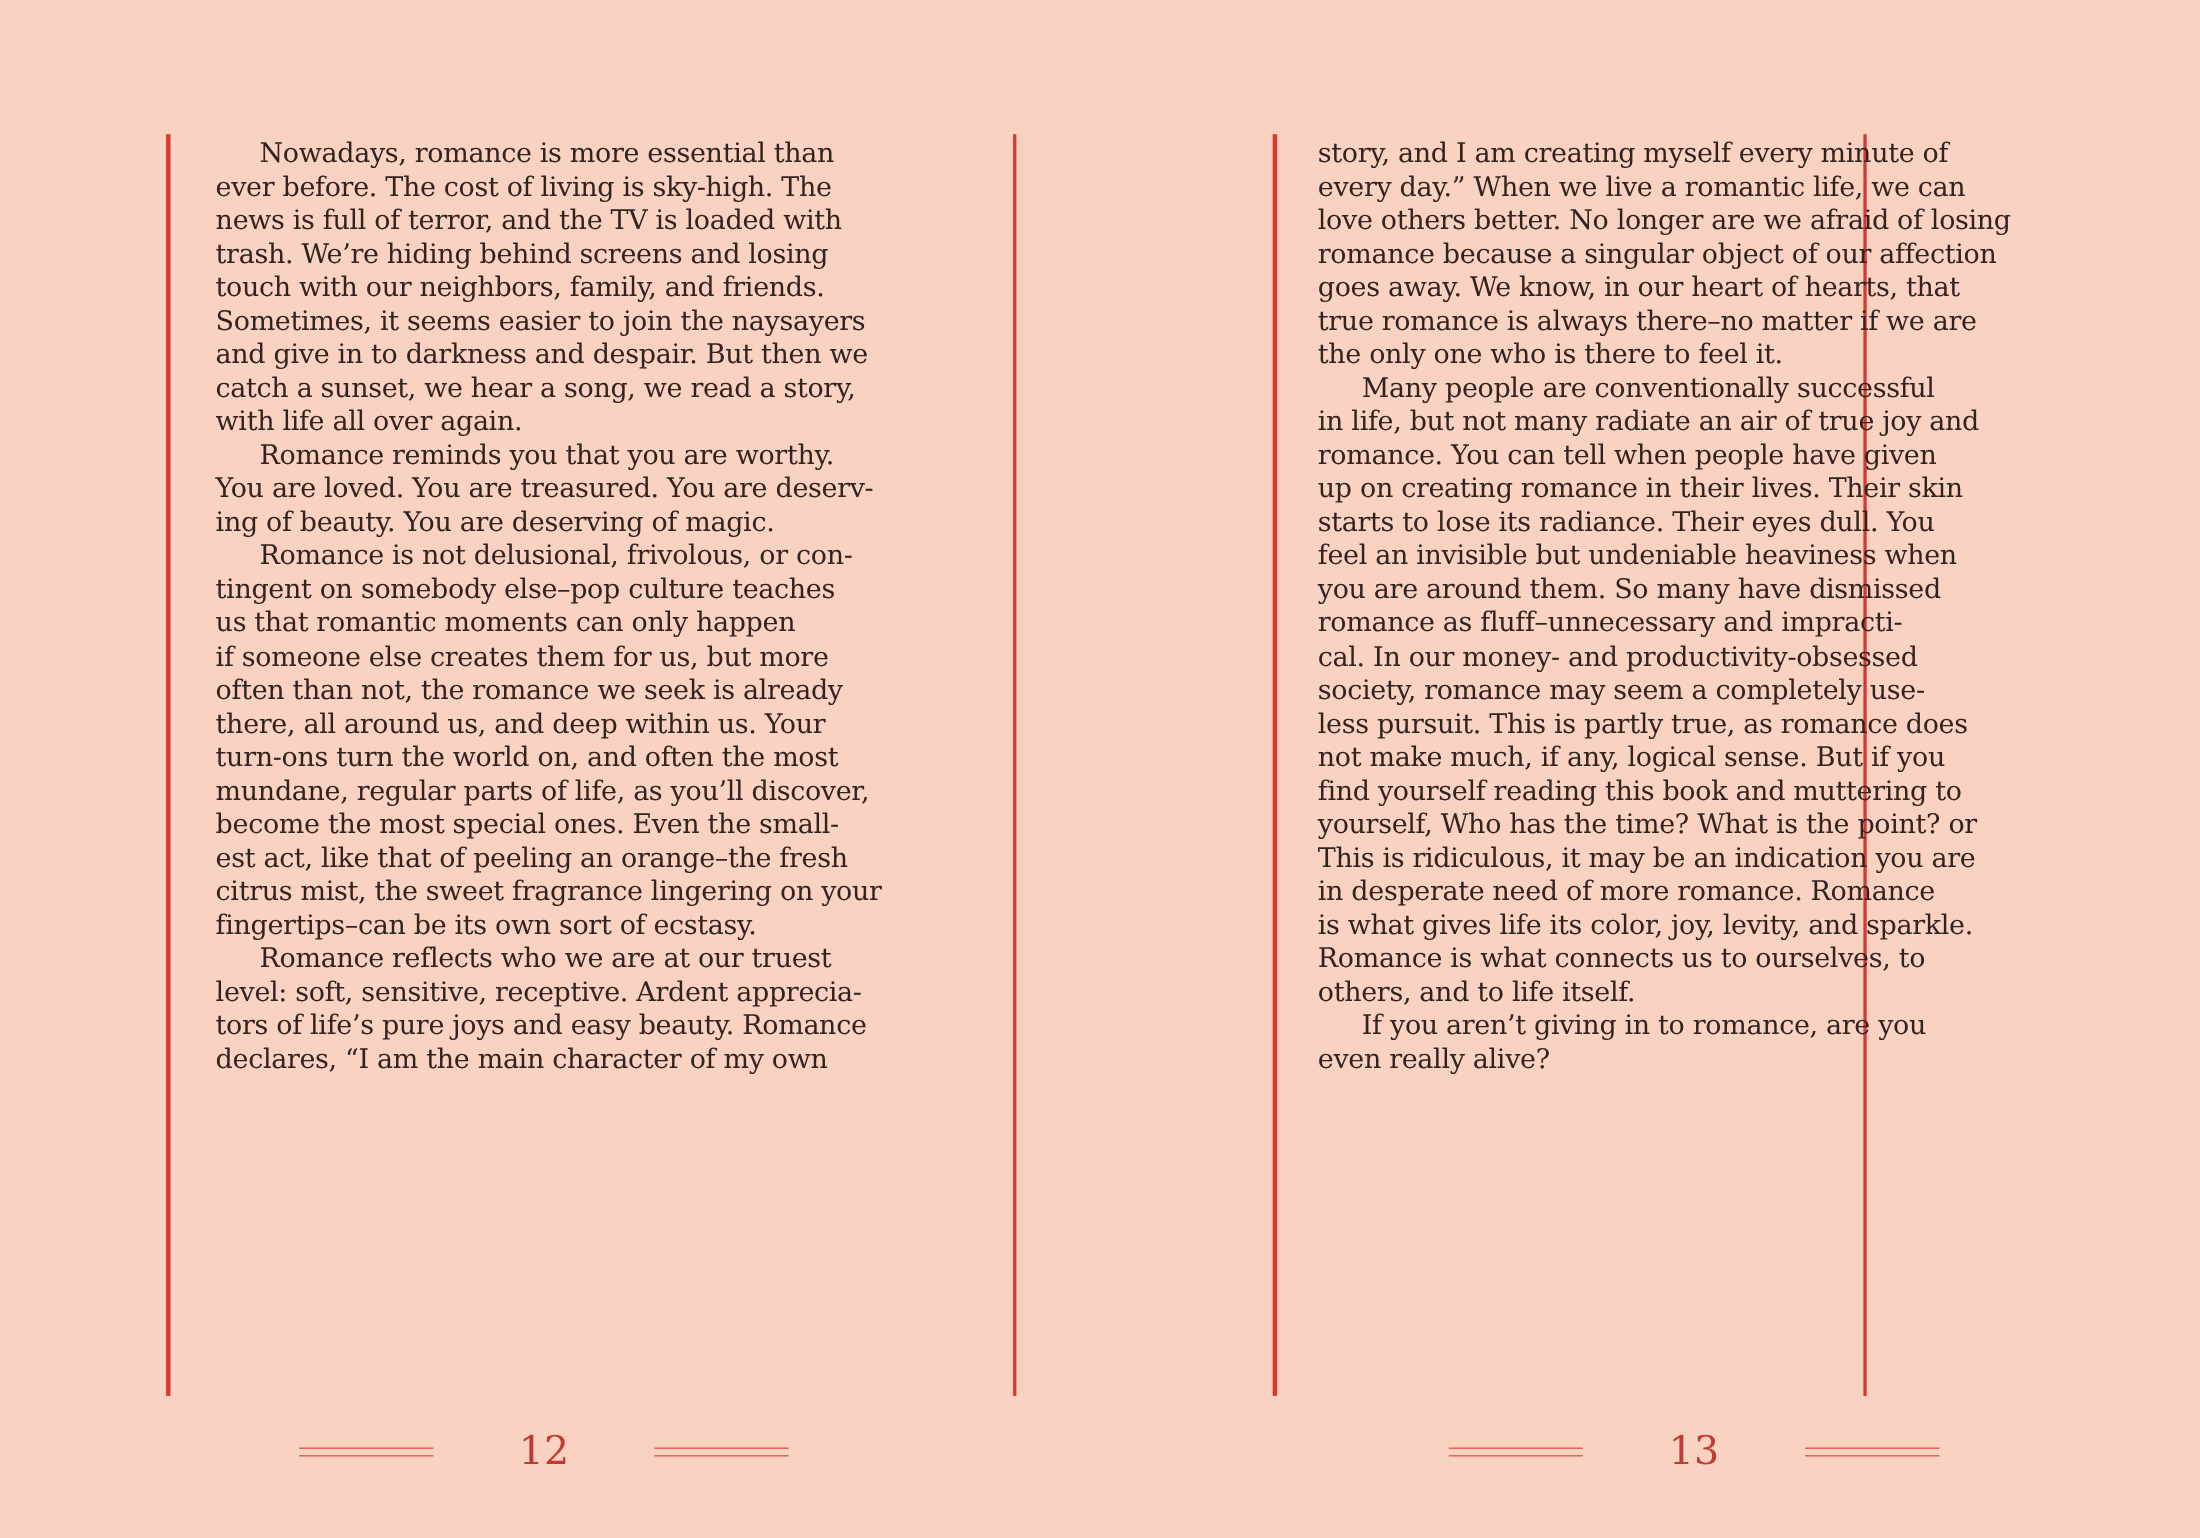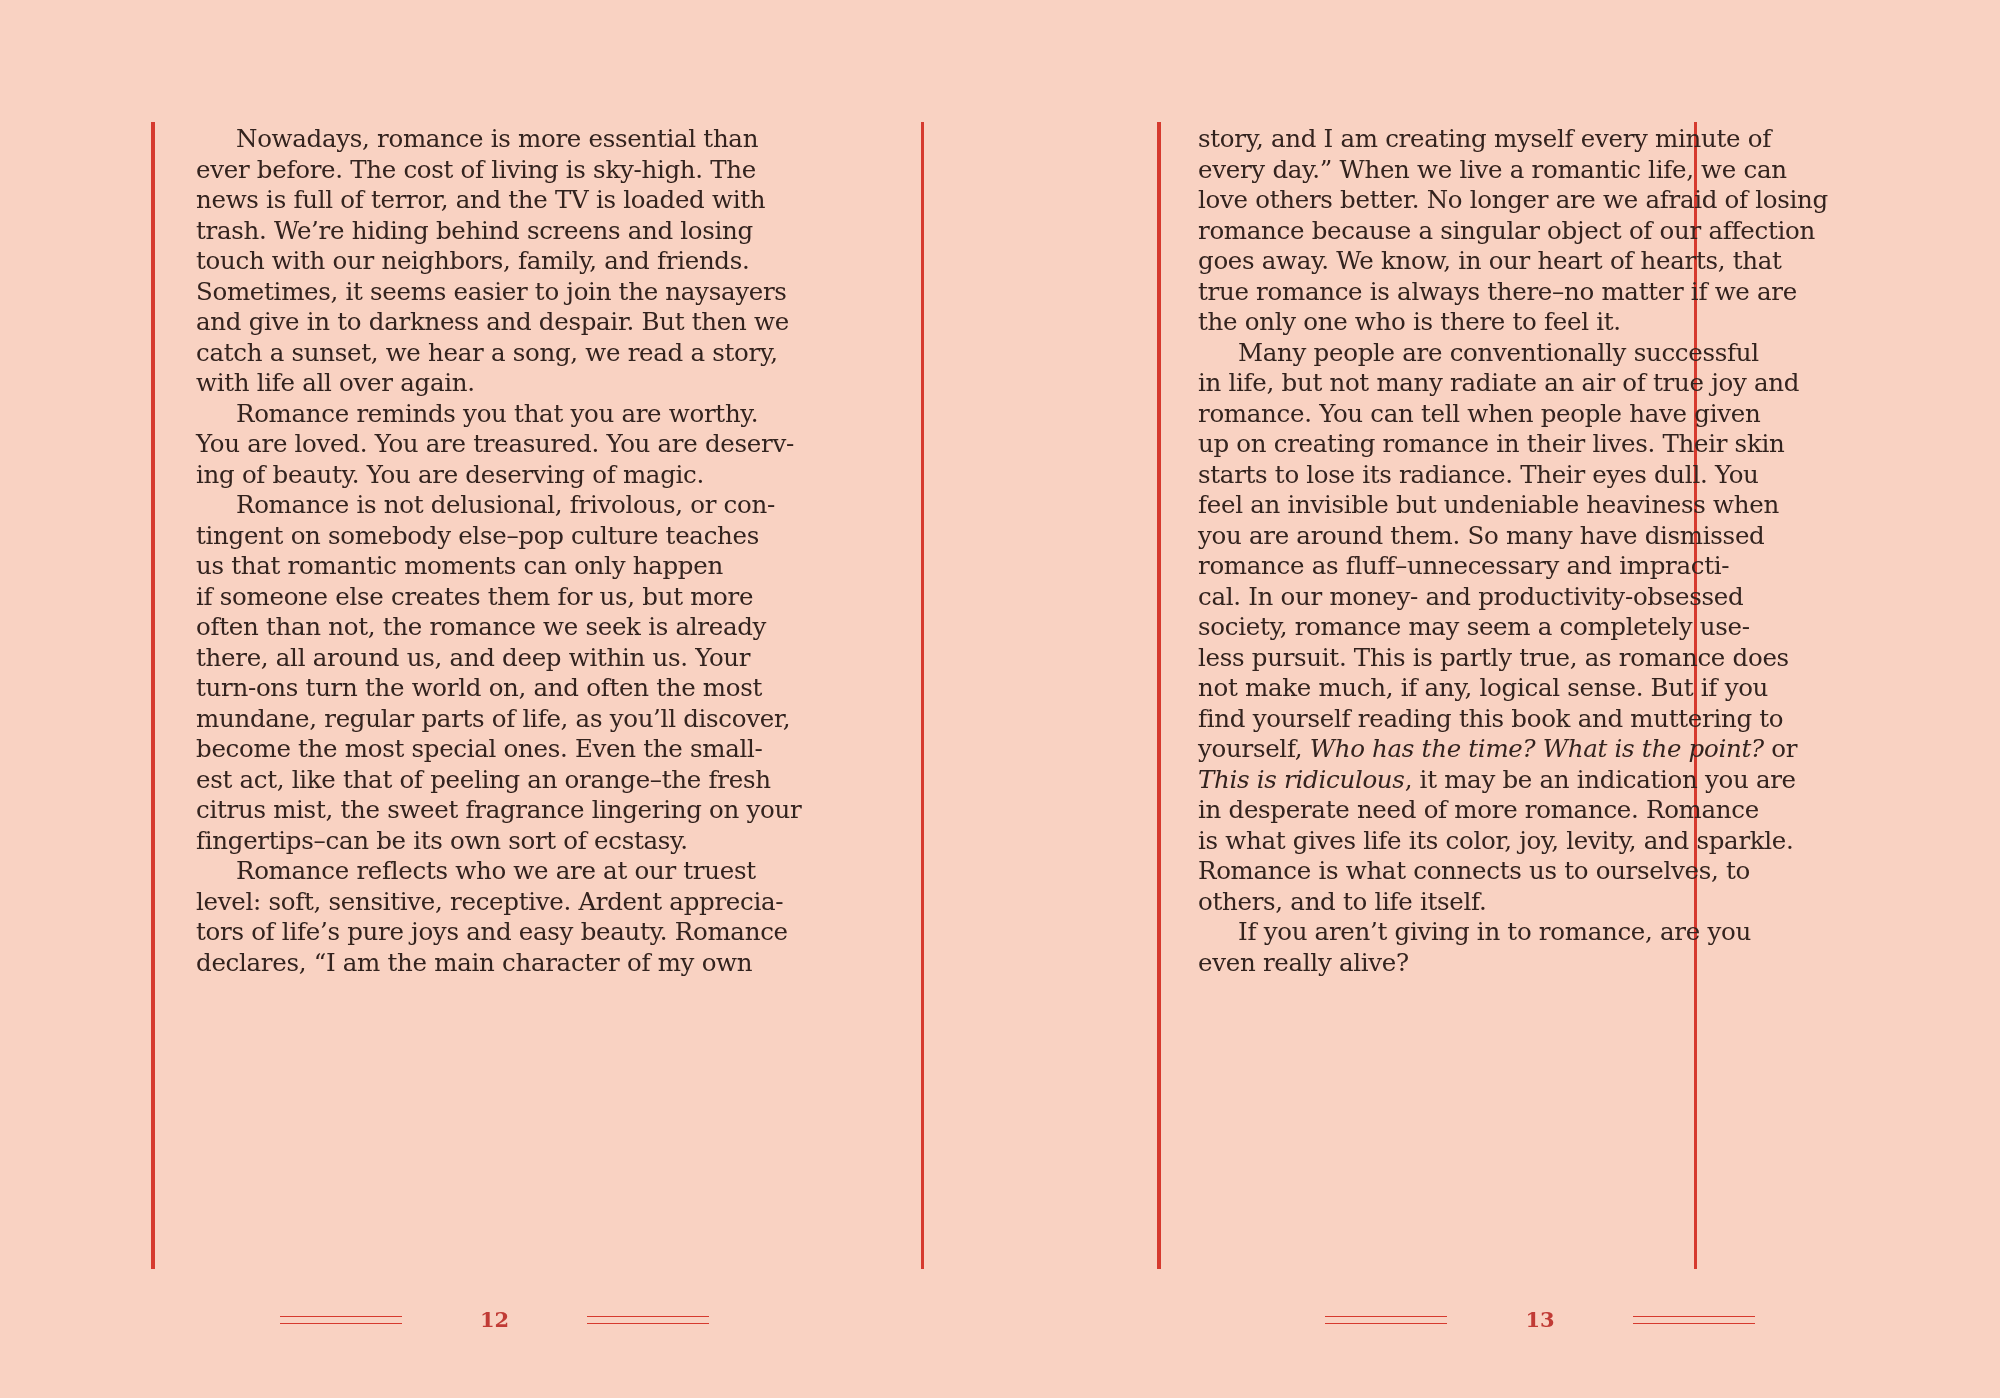--- a/index.html
+++ b/index.html
@@ -38,43 +38,42 @@
     top:2px;
     font-size:24.5px;
     line-height:30.5px;
     letter-spacing:-0.3px;
     white-space:nowrap;
   }
   .page-left .text-block{left:45px;}
   .page-right .text-block{left:41px;}
   .line{white-space:nowrap;}
   .line.indent{padding-left:40px;}
-  .italic{font-style:italic;}
+  .italic{}
   .footer{
     position:absolute;
     top:1305px;
     height:30px;
     display:flex;
     align-items:center;
     justify-content:center;
     gap:78px;
   }
   .footer-left{left:151px;width:687px;}
   .footer-right{left:1199px;width:682px;text-align:center;}
   .ornament{
     width:122px;
     height:8px;
     border-top:1.5px solid var(--rule-red);
     border-bottom:1.5px solid var(--rule-red);
   }
   .page-num{
     color:var(--num-red);
-    font-size:21px;
+    font-size:36px;
     line-height:28px;
-    font-weight:bold;
   }
 </style>
 </head>
 <body>
 
 <div class="spread">
 
   <section class="page page-left">
     <div class="rule rule-l"></div>
     <div class="rule rule-r"></div>

